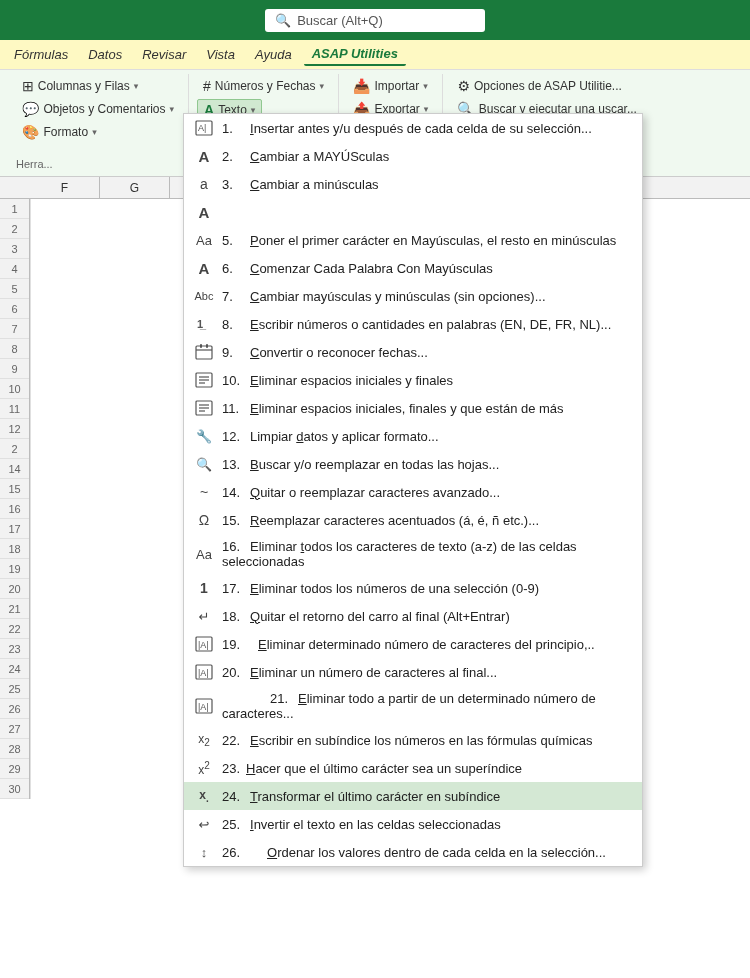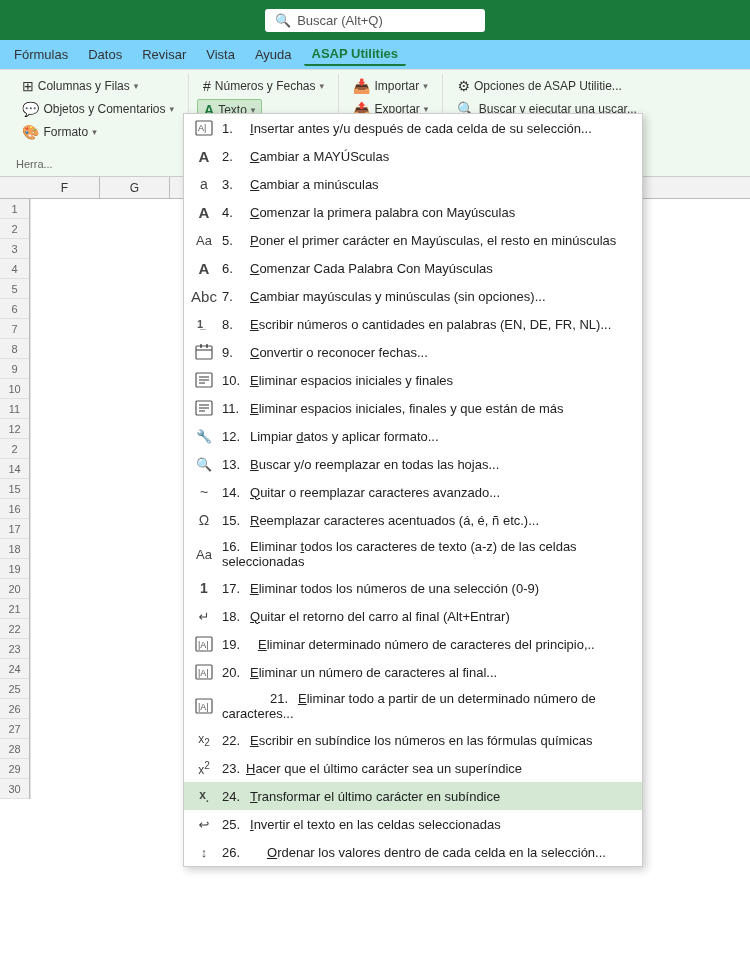--- a/index.html
+++ b/index.html
@@ -24,24 +24,25 @@
       font-size: 13px;
       color: #555;
     }
     .search-icon-unicode { font-size: 13px; color: #888; }
 
     
     .menu-bar {
       display: flex;
       align-items: center;
       padding: 2px 6px;
-      background: #7dd3fc;
+      background: #fef9c3;
       border-bottom: 1px solid #ddd;
       gap: 4px;
       height: 30px;
+      font-style: italic;
     }
     .menu-item {
       padding: 3px 8px;
       cursor: pointer;
       font-size: 13px;
       color: #333;
       border-radius: 2px;
     }
     .menu-item.active {
       color: #1a7a3c;
@@ -312,37 +313,36 @@
     <div class="dropdown-item">
       <span class="dropdown-icon">
         <span style="font-size:14px;color:#444;">a</span>
       </span>
       <span class="dropdown-item-text"><span style="margin-right: 4px; min-width: 24px; display: inline-block;">3.</span><span><u>C</u>ambiar a minúsculas</span></span>
     </div>
     <div class="dropdown-item">
       <span class="dropdown-icon">
         <span style="font-size:15px;font-weight:bold;color:#444;">A</span>
       </span>
-      <span class="dropdown-item-text"><span style="margin-right: 4px; min-width: 24px; display: inline-block;">4.</span><span><u>C</u>omenzar la primera palabra con Mayúsculas</span></span>
     </div>
     <div class="dropdown-item">
       <span class="dropdown-icon">
         <span style="font-size:13px;color:#444;">Aa</span>
       </span>
       <span class="dropdown-item-text"><span style="margin-right: 4px; min-width: 24px; display: inline-block;">5.</span><span><u>P</u>oner el primer carácter en Mayúsculas, el resto en minúsculas</span></span>
     </div>
     <div class="dropdown-item">
       <span class="dropdown-icon">
         <span style="font-size:15px;font-weight:bold;color:#444;">A</span>
       </span>
       <span class="dropdown-item-text"><span style="margin-right: 4px; min-width: 24px; display: inline-block;">6.</span><span><u>C</u>omenzar Cada Palabra Con Mayúsculas</span></span>
     </div>
     <div class="dropdown-item">
       <span class="dropdown-icon">
-        <span style="font-size:15px;color:#444;">Abc</span>
+        <span style="font-size:11px;color:#444;">Abc</span>
       </span>
       <span class="dropdown-item-text"><span style="margin-right: 4px; min-width: 24px; display: inline-block;">7.</span><span><u>C</u>ambiar mayúsculas y minúsculas (sin opciones)...</span></span>
     </div>
     <div class="dropdown-item">
       <span class="dropdown-icon">
         <svg width="18" height="18" viewBox="0 0 18 18">
           <text x="2" y="13" font-size="11" fill="#555" font-weight="bold">1̲</text>
         </svg>
       </span>
       <span class="dropdown-item-text"><span style="margin-right: 4px; min-width: 24px; display: inline-block;">8.</span><span><u>E</u>scribir números o cantidades en palabras (EN, DE, FR, NL)...</span></span>

